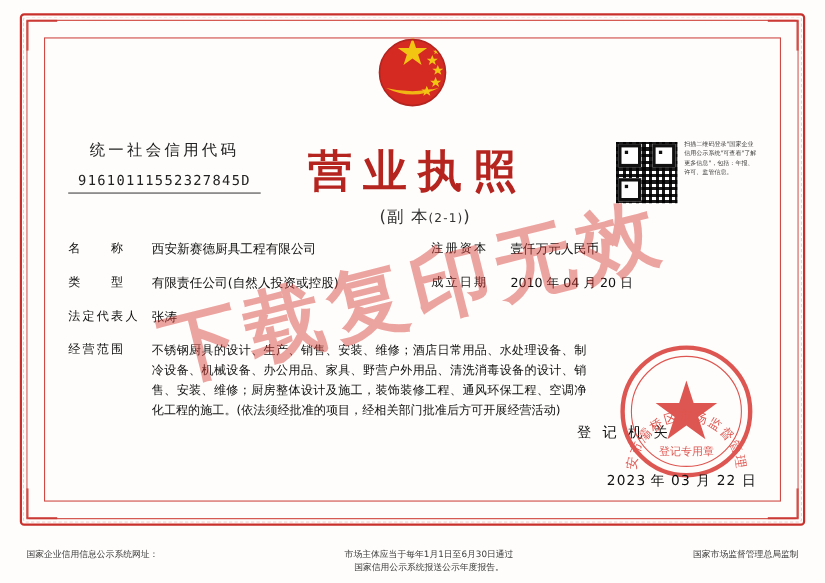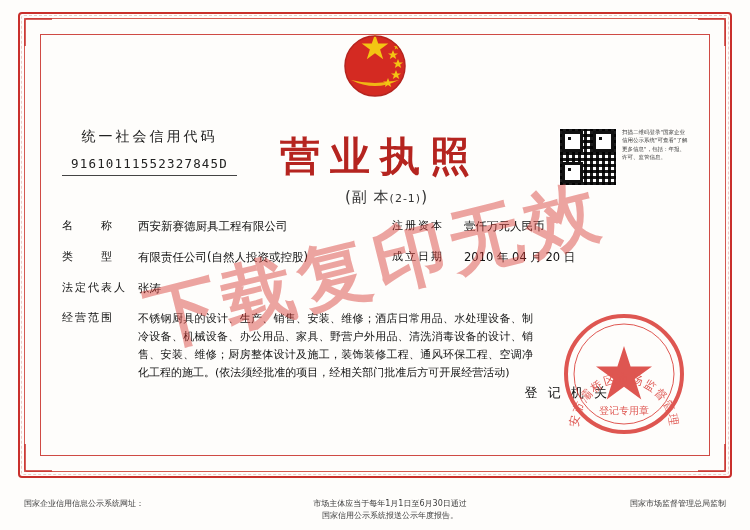--- a/index.html
+++ b/index.html
@@ -393,20 +393,28 @@
       <circle cx="64" cy="64" r="50" fill="none" stroke="#d8322c" stroke-width="1"></circle>
       <polygon points="64,36 70.6,56.4 92,56.4 74.7,69 81.3,89.4 64,76.8 46.7,89.4 53.3,69 36,56.4 57.4,56.4" fill="#d8322c"></polygon>
       <path id="sealcurve" d="M64,118 m-46,0 a46,46 0 1,1 92,0" fill="none"></path>
       <text font-size="11.5" fill="#d8322c" font-family="'DejaVu Sans','Liberation Sans',sans-serif" letter-spacing="1.5">
         <textPath href="#sealcurve" startOffset="50%" text-anchor="middle">西安市灞桥区市场监督管理局</textPath>
       </text>
       <text x="64" y="104" font-size="10" fill="#d8322c" text-anchor="middle" font-family="'DejaVu Sans','Liberation Sans',sans-serif">登记专用章</text>
     </svg>
   </div>
 
+  <div class="date-line">
+    <span class="y">2023</span>
+    <span>年</span>
+    <span class="m">03</span>
+    <span>月</span>
+    <span class="d">22</span>
+    <span>日</span>
+  </div>
 
   <div class="watermark">下载复印无效</div>
 
   <div class="footer">
     <div class="f-left">
       <div>国家企业信用信息公示系统网址：</div>
     </div>
     <div class="f-mid">
       <div>市场主体应当于每年1月1日至6月30日通过</div>
       <div>国家信用公示系统报送公示年度报告。</div>

